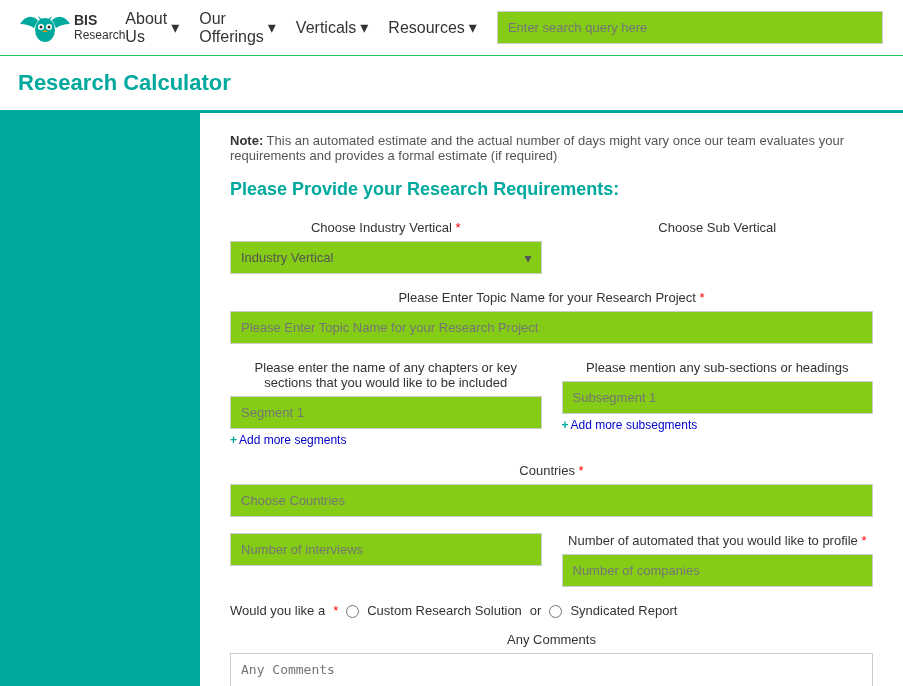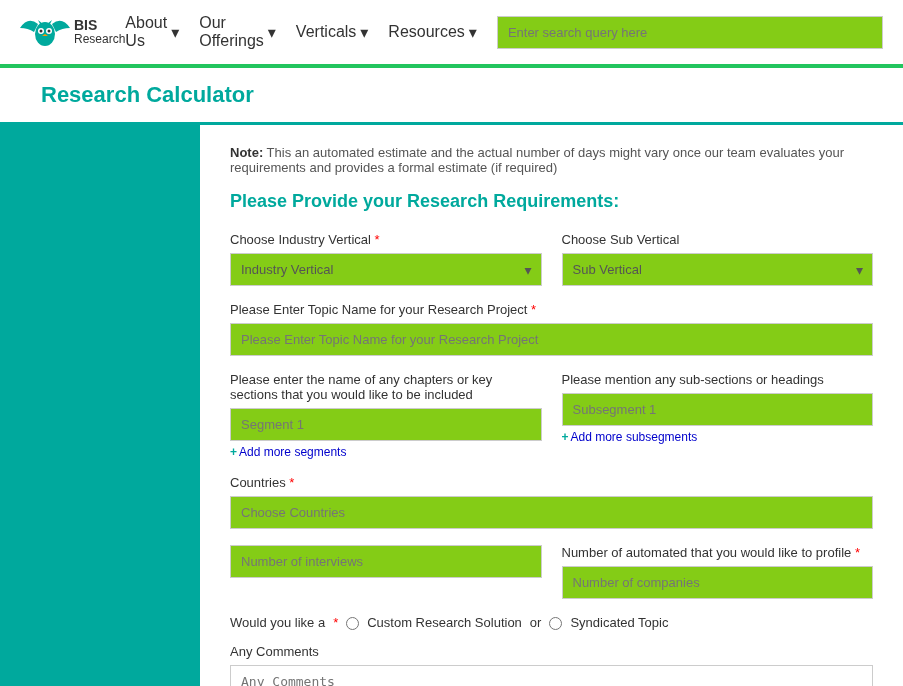--- a/index.html
+++ b/index.html
@@ -1,25 +1,25 @@
 <!DOCTYPE html>
 <html><head>
   <meta charset="utf-8">
   <style>
     * { box-sizing: border-box; margin: 0; padding: 0; }
     body { font-family: Arial, sans-serif; background: #f0f0f0; font-size: 14px; color: #333; }
 
     
     .header {
       background: #fff;
-      border-bottom: 4px solid #22c55e;
+      border-bottom: 1px solid #22c55e;
       display: flex;
       align-items: center;
       padding: 0 20px;
-      height: 68px;
+      height: 56px;
     }
     .logo-area {
       display: flex;
       align-items: center;
       margin-right: auto;
     }
     .logo-icon {
       width: 50px;
       height: 36px;
       margin-right: 4px;
@@ -57,21 +57,21 @@
       padding: 5px 10px;
       font-size: 13px;
       width: 200px;
       color: #999;
       outline: none;
     }
 
     
     .page-title-bar {
       background: #fff;
-      padding: 14px 41px;
+      padding: 14px 18px;
       border-bottom: 3px solid #00a99d;
     }
     .page-title {
       font-size: 22px;
       color: #555;
       font-weight: normal;
     }
     .page-title span {
       color: #00a99d;
       font-weight: bold;
@@ -118,20 +118,21 @@
       flex: 1;
     }
     .form-group.full {
       flex: 1 1 100%;
     }
     .form-label {
       font-size: 13px;
       color: #333;
       margin-bottom: 6px;
       display: block;
+      text-align: center;
     }
     .required { color: red; }
 
     select, input[type="text"] {
       width: 100%;
       padding: 8px 10px;
       border: 1px solid #ccc;
       font-size: 13px;
       color: #555;
       outline: none;
@@ -273,25 +274,20 @@
           <span class="required"> *</span>
         </label>
         <div class="select-wrapper">
           <select>
             <option>Industry Vertical</option>
           </select>
         </div>
       </div>
       <div class="form-group">
         <label class="form-label">Choose Sub Vertical</label>
-        <div class="select-wrapper">
-          <select>
-            <option>Sub Vertical</option>
-          </select>
-        </div>
       </div>
     </div>
 
     <div class="form-row">
       <div class="form-group full">
         <label class="form-label">
           <span>Please Enter Topic Name for your Research Project</span>
           <span class="required"> *</span>
         </label>
         <input type="text" placeholder="Please Enter Topic Name for your Research Project" style="">
@@ -334,21 +330,21 @@
       </div>
     </div>
 
     <div class="radio-row">
       <span>Would you like a</span>
       <span class="required"> *</span>
       <input type="radio" name="research_type" value="custom" style="">
       <label>Custom Research Solution</label>
       <span>or</span>
       <input type="radio" name="research_type" value="syndicated" style="">
-      <label>Syndicated Topic</label>
+      <label>Syndicated Report</label>
     </div>
 
     <div class="form-row">
       <div class="form-group full">
         <label class="form-label any-comments-label">Any Comments</label>
         <textarea placeholder="Any Comments" style=""></textarea>
       </div>
     </div>
   </div>
 </div>

